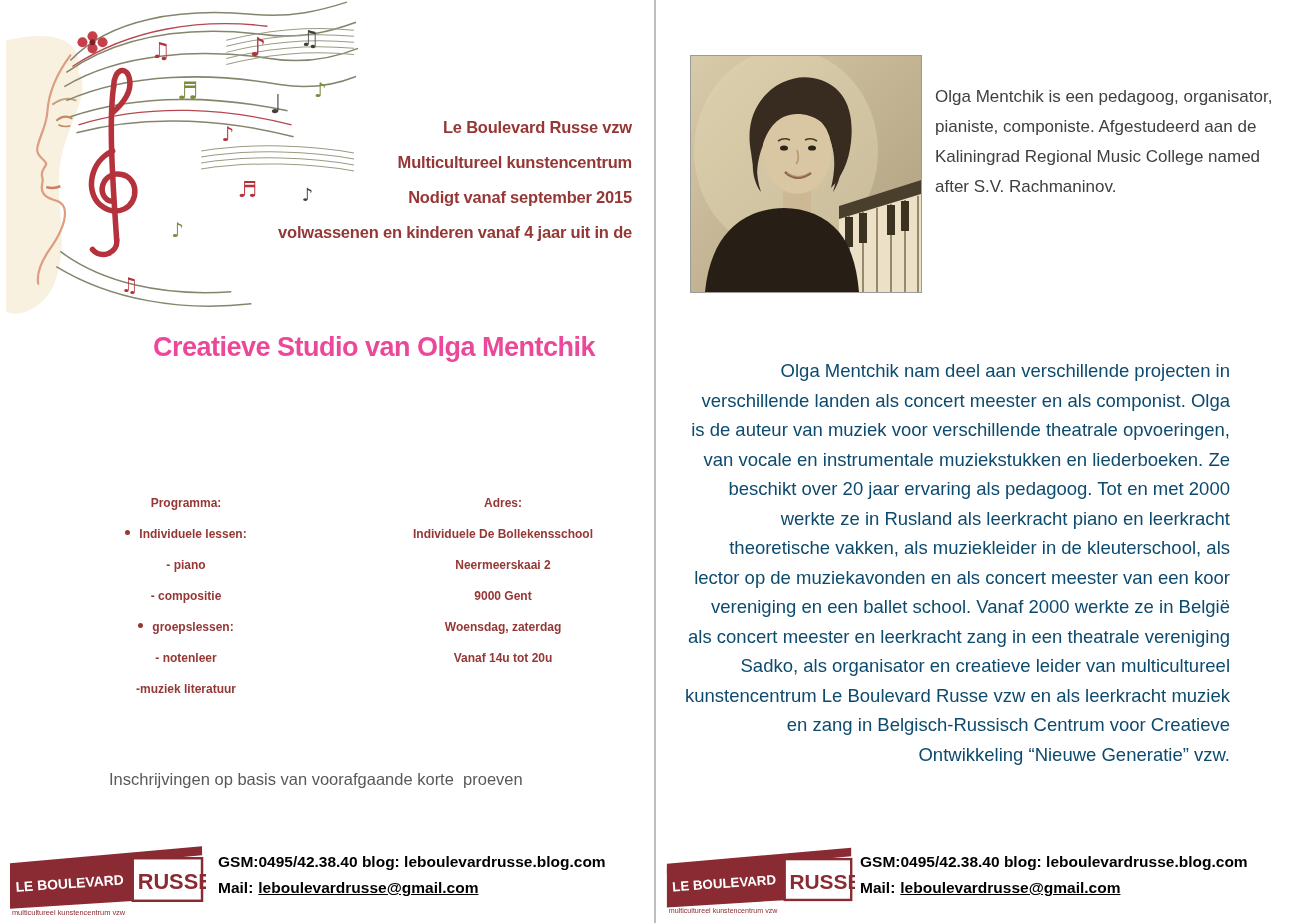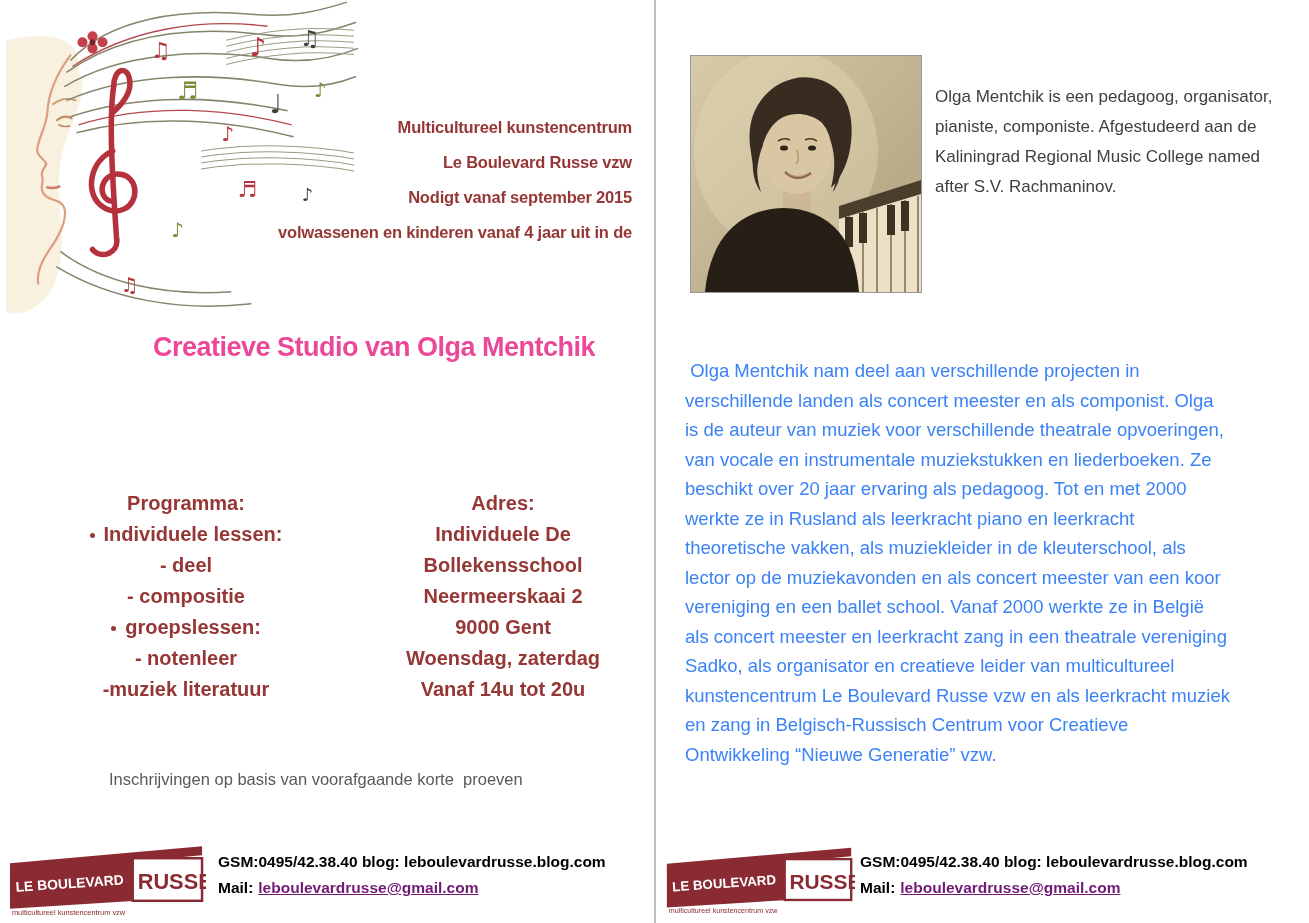--- a/index.html
+++ b/index.html
@@ -28,21 +28,21 @@
     font-size: 16.5px; line-height: 35px; letter-spacing: -0.2px;
   }
 
   .title {
     position: absolute; left: 153px; top: 332px; margin: 0;
     font-size: 27px; font-weight: bold; color: #ec4899; letter-spacing: -0.5px;
     white-space: nowrap;
   }
 
   .col { position: absolute; top: 488px; text-align: center; color: #953735;
-         font-weight: bold; font-size: 20px; line-height: 31px; }
+         font-weight: bold; font-size: 12px; line-height: 31px; }
   .col-program { left: 55px;  width: 262px; }
   .col-address { left: 377px; width: 252px; }
   .prog-item.bulleted::before {
     content: ""; display: inline-block; width: 5px; height: 5px;
     border-radius: 50%; background: #953735; margin-right: 9px; vertical-align: 3px;
   }
 
   .note {
     position: absolute; left: 109px; top: 770px;
     font-size: 16.5px; color: #595959; white-space: pre-wrap;
@@ -51,34 +51,34 @@
   
   .logo { position: absolute; top: 843px; width: 198px; height: 74px; }
   .logo-left  { left: 8px; }
   .logo-right { left: 29px; width: 190px; }
   .contact {
     position: absolute; top: 849px;
     font-size: 15.5px; font-weight: bold; color: #000; line-height: 26px;
   }
   .contact-left  { left: 218px; }
   .contact-right { left: 224px; }
-  .mail-link { color: #701a75; text-decoration: underline; margin-left: 5px; cursor: pointer; }
+  .mail-link { color: #000000; text-decoration: underline; margin-left: 5px; cursor: pointer; }
 
   
   .photo {
     position: absolute; left: 54px; top: 55px; width: 230px; height: 236px;
     border: 1px solid #9a9a9a;
   }
   .bio-intro {
     position: absolute; left: 299px; top: 82px; width: 345px; margin: 0;
     font-size: 17px; color: #404040; line-height: 30px;
   }
   .bio-body {
     position: absolute; left: 49px; top: 356px; width: 545px; margin: 0;
-    font-size: 18.5px; color: #3b82f6; line-height: 29.5px; white-space: pre-wrap;
+    font-size: 18.5px; color: #0c4a6e; line-height: 29.5px; white-space: pre-wrap; text-align: right;
   }
 </style>
 </head>
 <body>
 
 <div class="canvas">
 
   <div class="page page-left">
 
     <svg class="head-art" viewBox="0 0 360 330">
@@ -143,32 +143,32 @@
       <g fill="#c4404a">
         <circle cx="92" cy="36" r="5"></circle>
           <circle cx="102" cy="42" r="5"></circle>
         <circle cx="92" cy="48" r="5"></circle>
           <circle cx="82" cy="42" r="5"></circle>
         <circle cx="92" cy="42" r="3" fill="#7d1f27"></circle>
       </g>
     </svg>
 
     <div class="intro">
+      <div class="intro-line">Le Boulevard Russe vzw</div>
       <div class="intro-line">Multicultureel kunstencentrum</div>
-      <div class="intro-line">Le Boulevard Russe vzw</div>
       <div class="intro-line">Nodigt vanaf september 2015</div>
       <div class="intro-line">volwassenen en kinderen vanaf 4 jaar uit in de</div>
     </div>
 
     <h1 class="title">Creatieve Studio van Olga Mentchik</h1>
 
     <div class="col col-program">
       <div class="col-heading">Programma:</div>
       <div class="prog-item bulleted">Individuele lessen:</div>
-      <div class="prog-item">- deel</div>
+      <div class="prog-item">- piano</div>
       <div class="prog-item">- compositie</div>
       <div class="prog-item bulleted">groepslessen:</div>
       <div class="prog-item">- notenleer</div>
       <div class="prog-item">-muziek literatuur</div>
     </div>
 
     <div class="col col-address">
       <div class="col-heading">Adres:</div>
       <div>Individuele De Bollekensschool</div>
       <div>Neermeerskaai 2</div>

